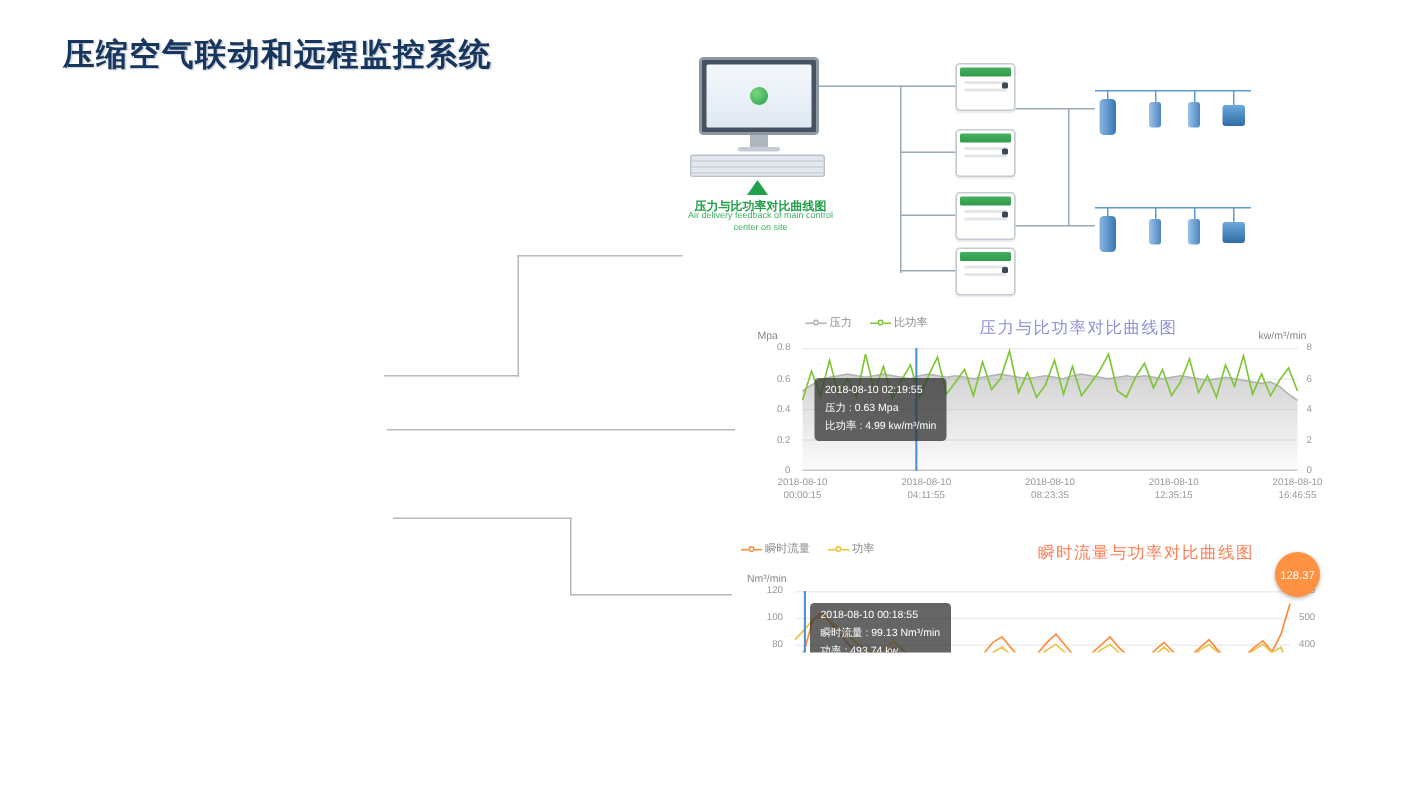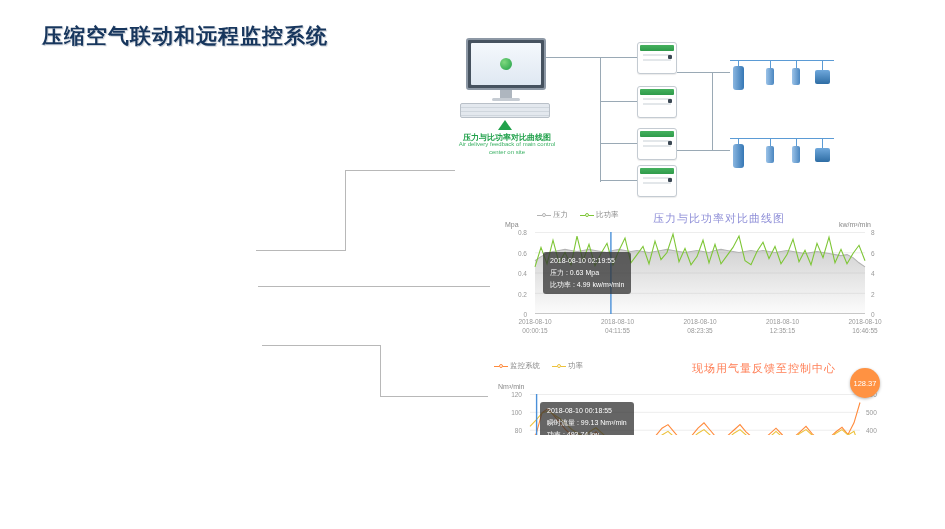--- a/index.html
+++ b/index.html
@@ -252,32 +252,32 @@
   </div>
 
   <div class="chart chart2">
     <div class="legend">
       <span class="leg">
           <span class="leg-mark" style="--c: #ff8a3c;">
             <i></i>
             <b></b>
             <i></i>
           </span>
-          <span>监控系统</span>
+          <span>瞬时流量</span>
         </span>
       <span class="leg">
           <span class="leg-mark" style="--c: #edc23c;">
             <i></i>
             <b></b>
             <i></i>
           </span>
           <span>功率</span>
         </span>
     </div>
-    <div class="chart-title">现场用气量反馈至控制中心</div>
+    <div class="chart-title">瞬时流量与功率对比曲线图</div>
     <div class="badge">128.37</div>
     <div class="axis-label yl">Nm³/min</div>
     <div class="yticks-left">
         <div class="ytick" style="top: 0px;">120</div>
         <div class="ytick" style="top: 18px;">100</div>
         <div class="ytick" style="top: 36px;">80</div>
         <div class="ytick" style="top: 54px;">60</div>
         <div class="ytick" style="top: 72px;">40</div>
         <div class="ytick" style="top: 90px;">20</div>
         <div class="ytick" style="top: 108px;">0</div>

